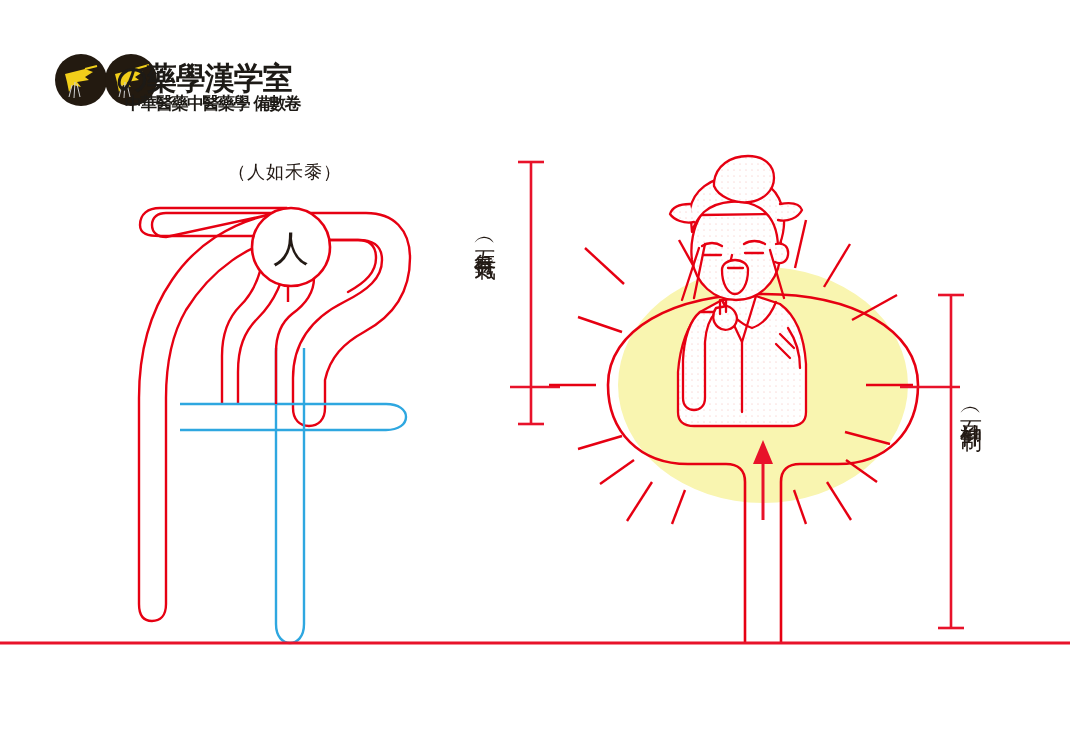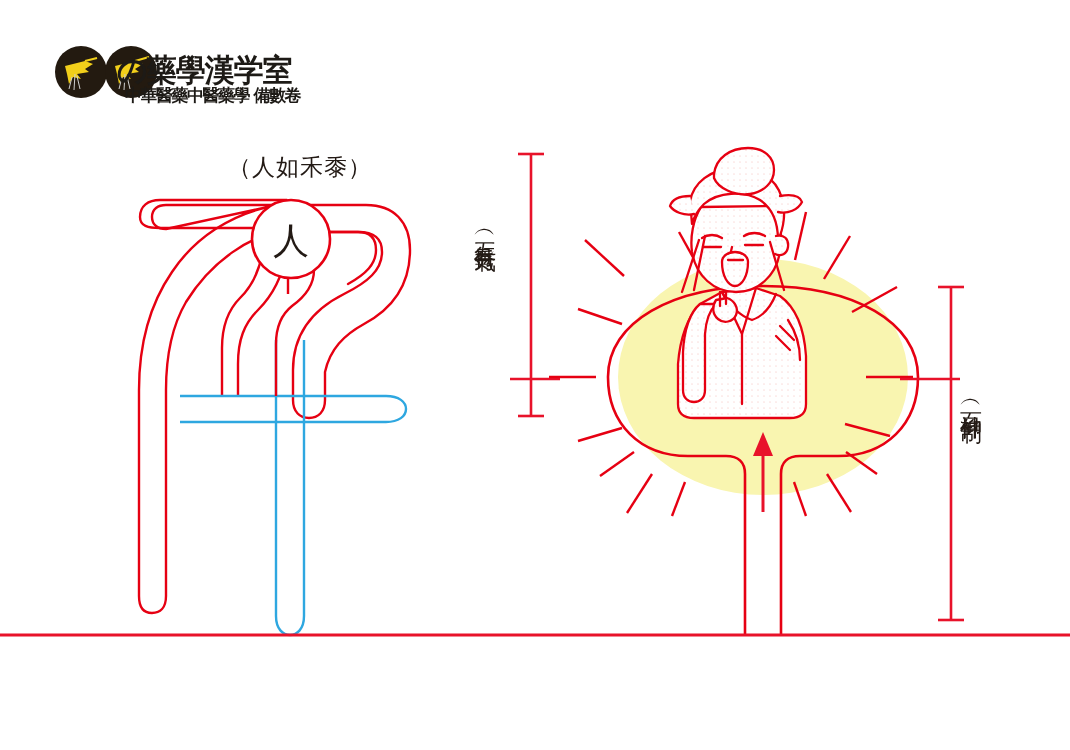--- a/index.html
+++ b/index.html
@@ -10,21 +10,21 @@
   body {
     width: 1070px;
     height: 750px;
     position: relative;
     overflow: hidden;
     font-family: "DejaVu Sans", "Liberation Sans", sans-serif;
   }
 
   #stage {
     position: absolute;
-    left: 0; top: 4px;
+    left: 0; top: 12px;
     width: 1070px;
     height: 652px;
   }
 
   
   #logo {
     position: absolute;
     left: 55px;
     top: 42px;
     width: 260px;
@@ -68,21 +68,21 @@
     color: #1d1a16;
     letter-spacing: -1.5px;
     white-space: nowrap;
   }
 
   
   #caption-left {
     position: absolute;
     left: 228px;
     top: 148px;
-    font-size: 23px;
+    font-size: 18px;
     color: #231a15;
     letter-spacing: 1px;
     white-space: nowrap;
   }
   .vlabel {
     position: absolute;
     writing-mode: vertical-rl;
     text-orientation: upright;
     font-size: 22px;
     color: #231a15;

